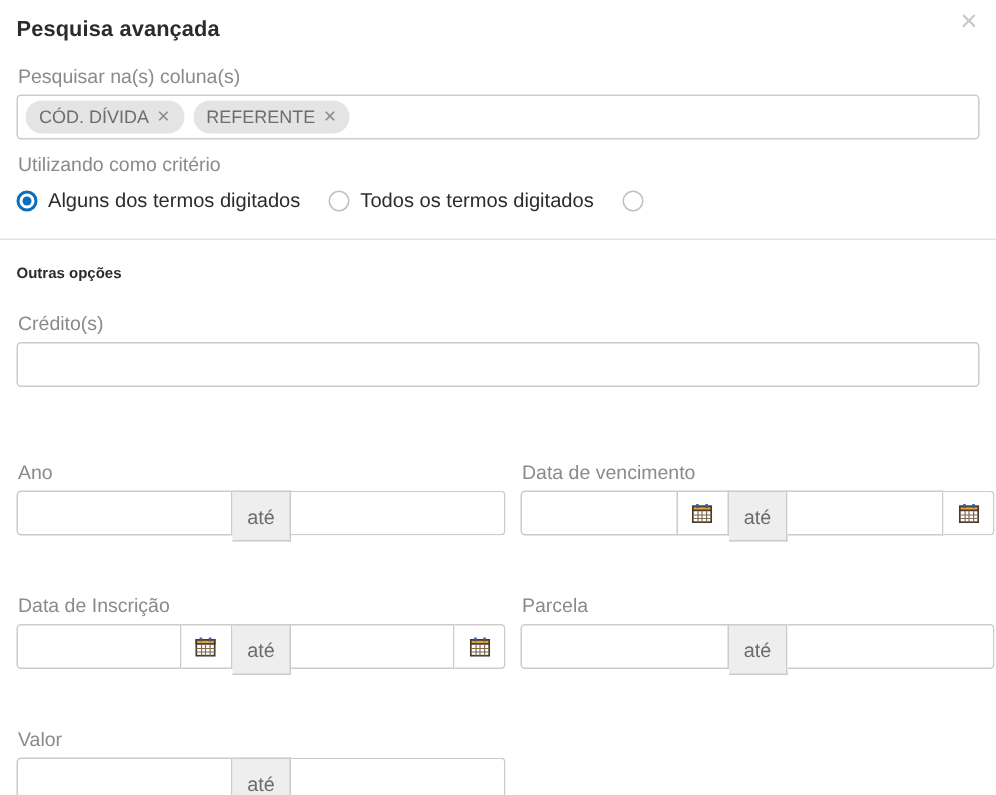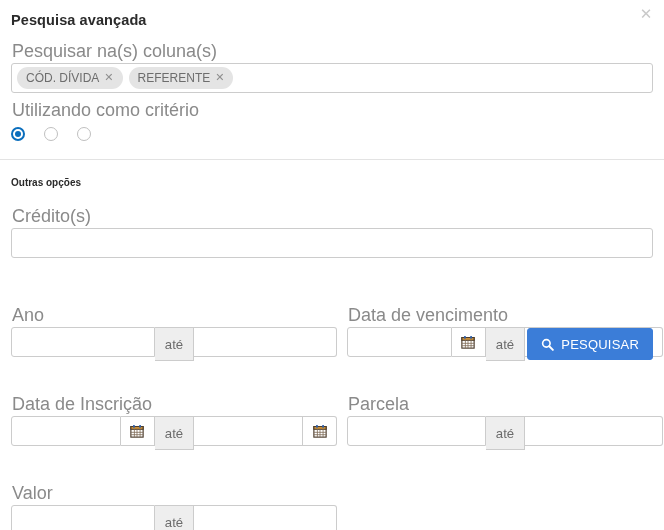--- a/index.html
+++ b/index.html
@@ -33,21 +33,21 @@
     font-size: 15px;
     line-height: 16px;
     text-align: center;
     cursor: pointer;
     font-family: "DejaVu Sans", sans-serif;
   }
 
   
   .field-label {
     display: block;
-    font-size: 18px;
+    font-size: 13px;
     color: #8a8a8a;
     line-height: 16px;
     margin: 0 0 4px 1px;
     font-weight: normal;
   }
 
   .section-title {
     font-size: 10px;
     font-weight: bold;
     color: #2b2b2b;
@@ -262,23 +262,25 @@
         <span class="tag-x">✕</span>
       </span>
     </div>
   </div>
 
   <div class="crit-block">
     <span class="field-label">Utilizando como critério</span>
     <div class="radio-row">
       <label class="radio-item checked">
         <span class="radio-mark"></span>
+        <span class="radio-label">Alguns dos termos digitados</span>
       </label>
       <label class="radio-item">
         <span class="radio-mark"></span>
+        <span class="radio-label">Todos os termos digitados</span>
       </label>
       <label class="radio-item">
         <span class="radio-mark"></span>
       </label>
     </div>
   </div>
 
   <div class="divider-wrap">
     <hr class="divider">
   </div>
@@ -376,23 +378,14 @@
         <div class="input-group">
           <input class="ig-input" type="text" value="" style="">
           <span class="ig-addon">até</span>
           <input class="ig-input" type="text" value="" style="">
         </div>
       </div>
     </div>
 
   </div>
 
-  <div class="footer">
-    <button class="btn-primary">
-      <svg class="search-glyph" viewBox="0 0 16 16">
-        <circle cx="6.6" cy="6.6" r="4.6" fill="none" stroke="#ffffff" stroke-width="2"></circle>
-        <path d="M10.2 10.2 L14.6 14.6" stroke="#ffffff" stroke-width="2.4" stroke-linecap="round"></path>
-      </svg>
-      <span>PESQUISAR</span>
-    </button>
-  </div>
 
 </div>
 
 </body></html>

